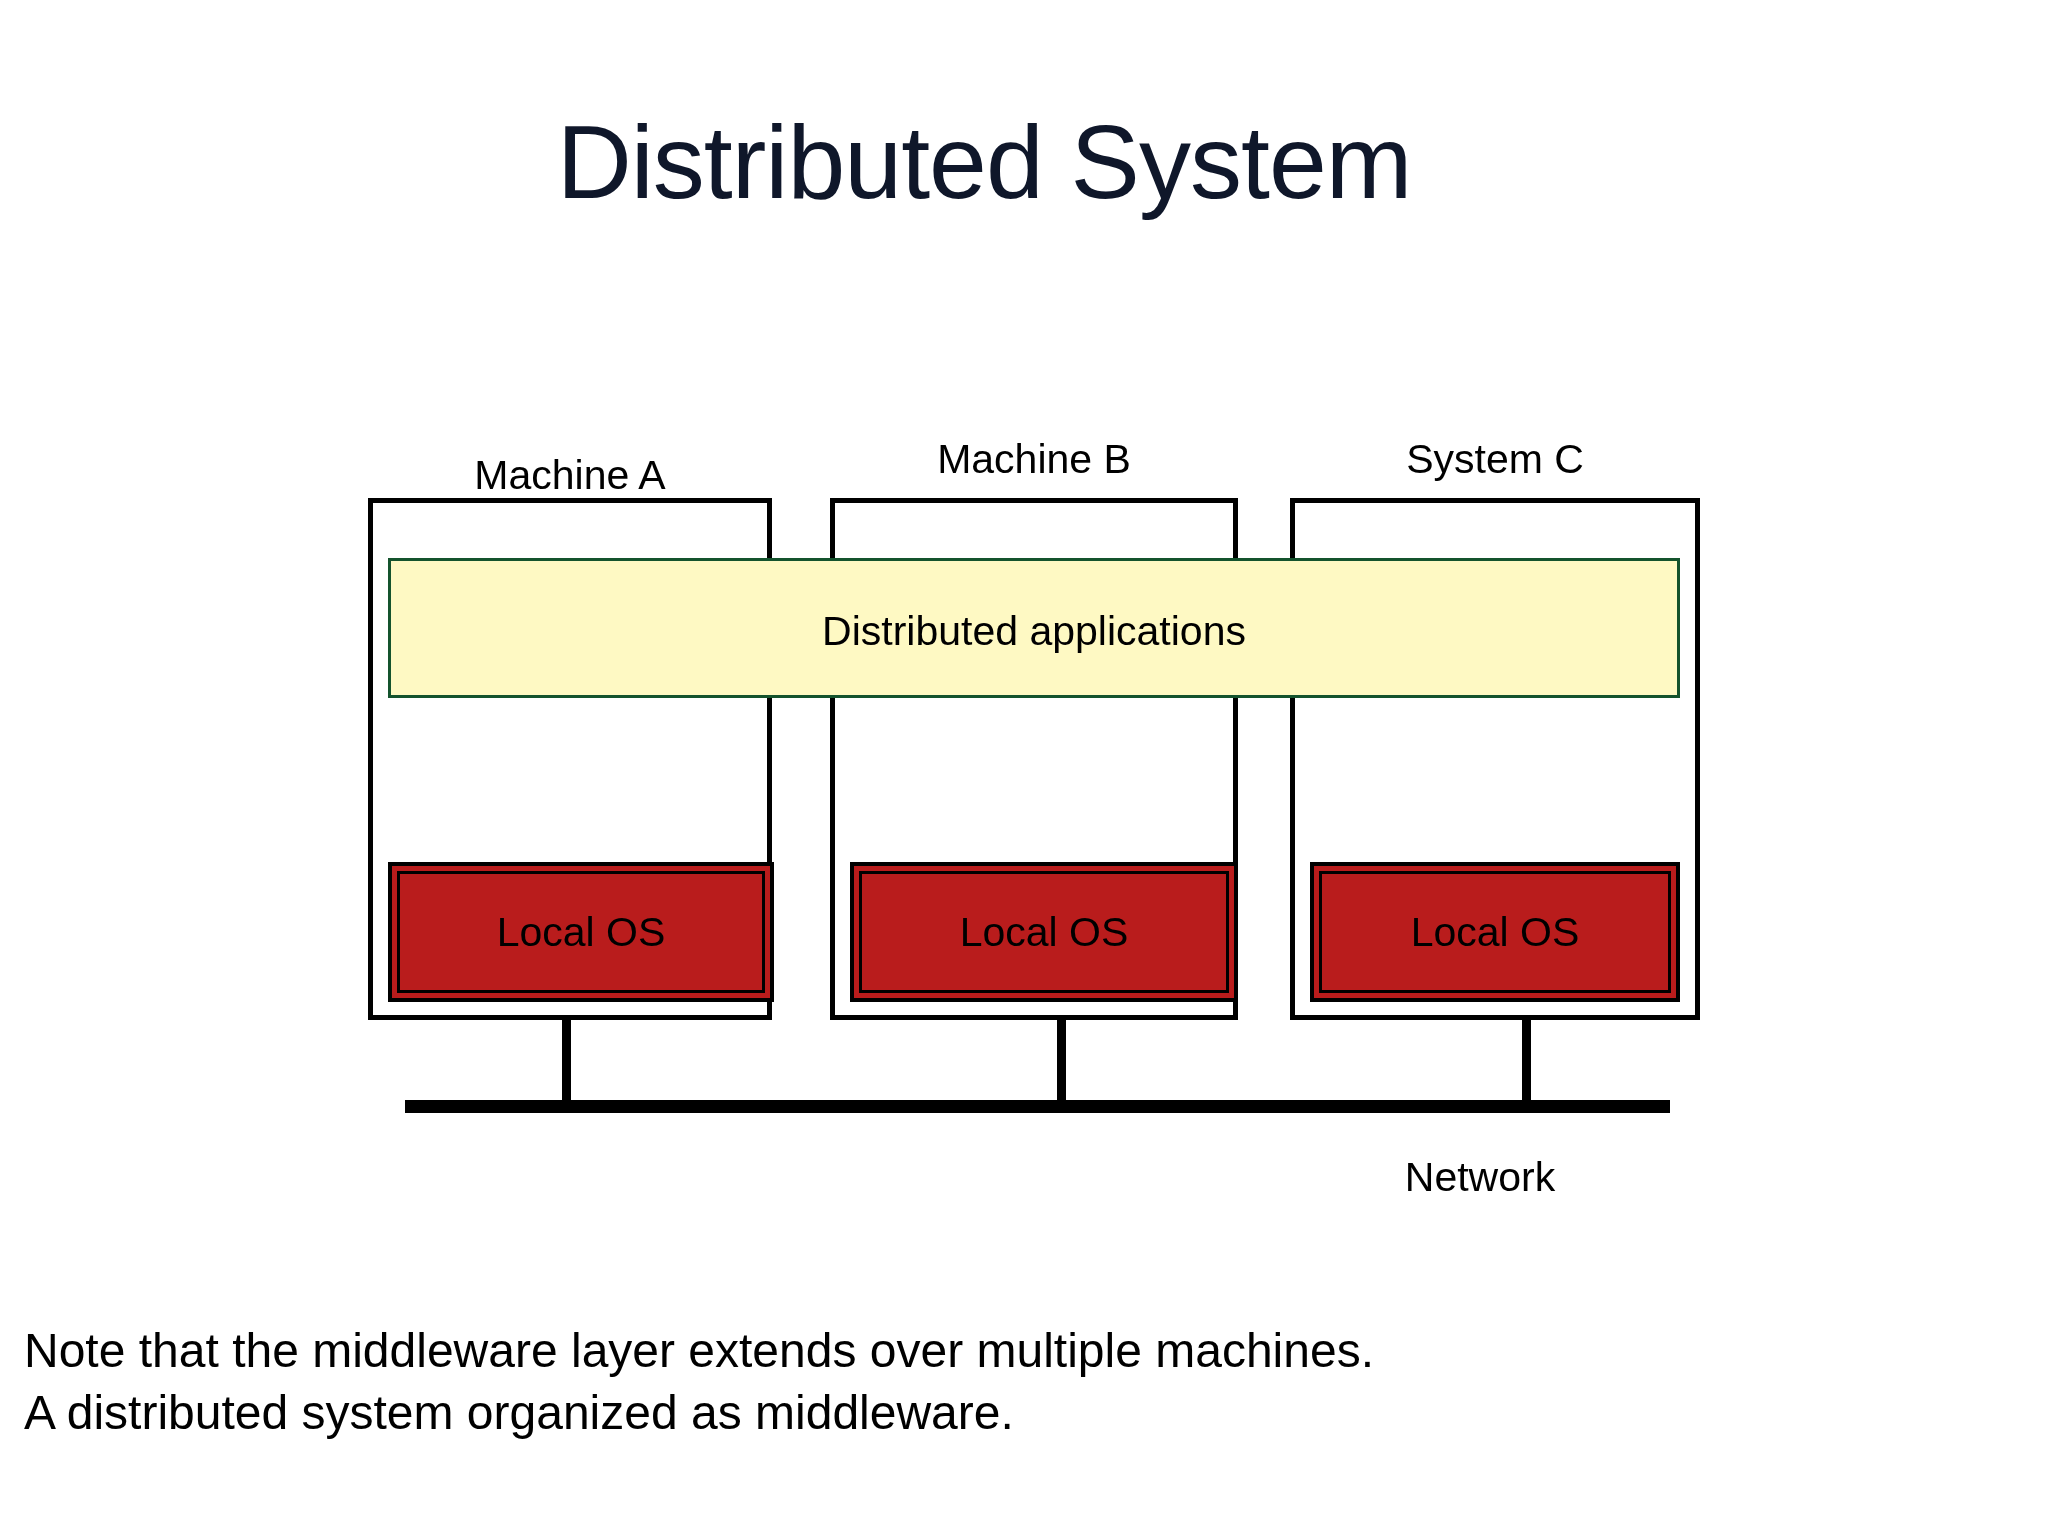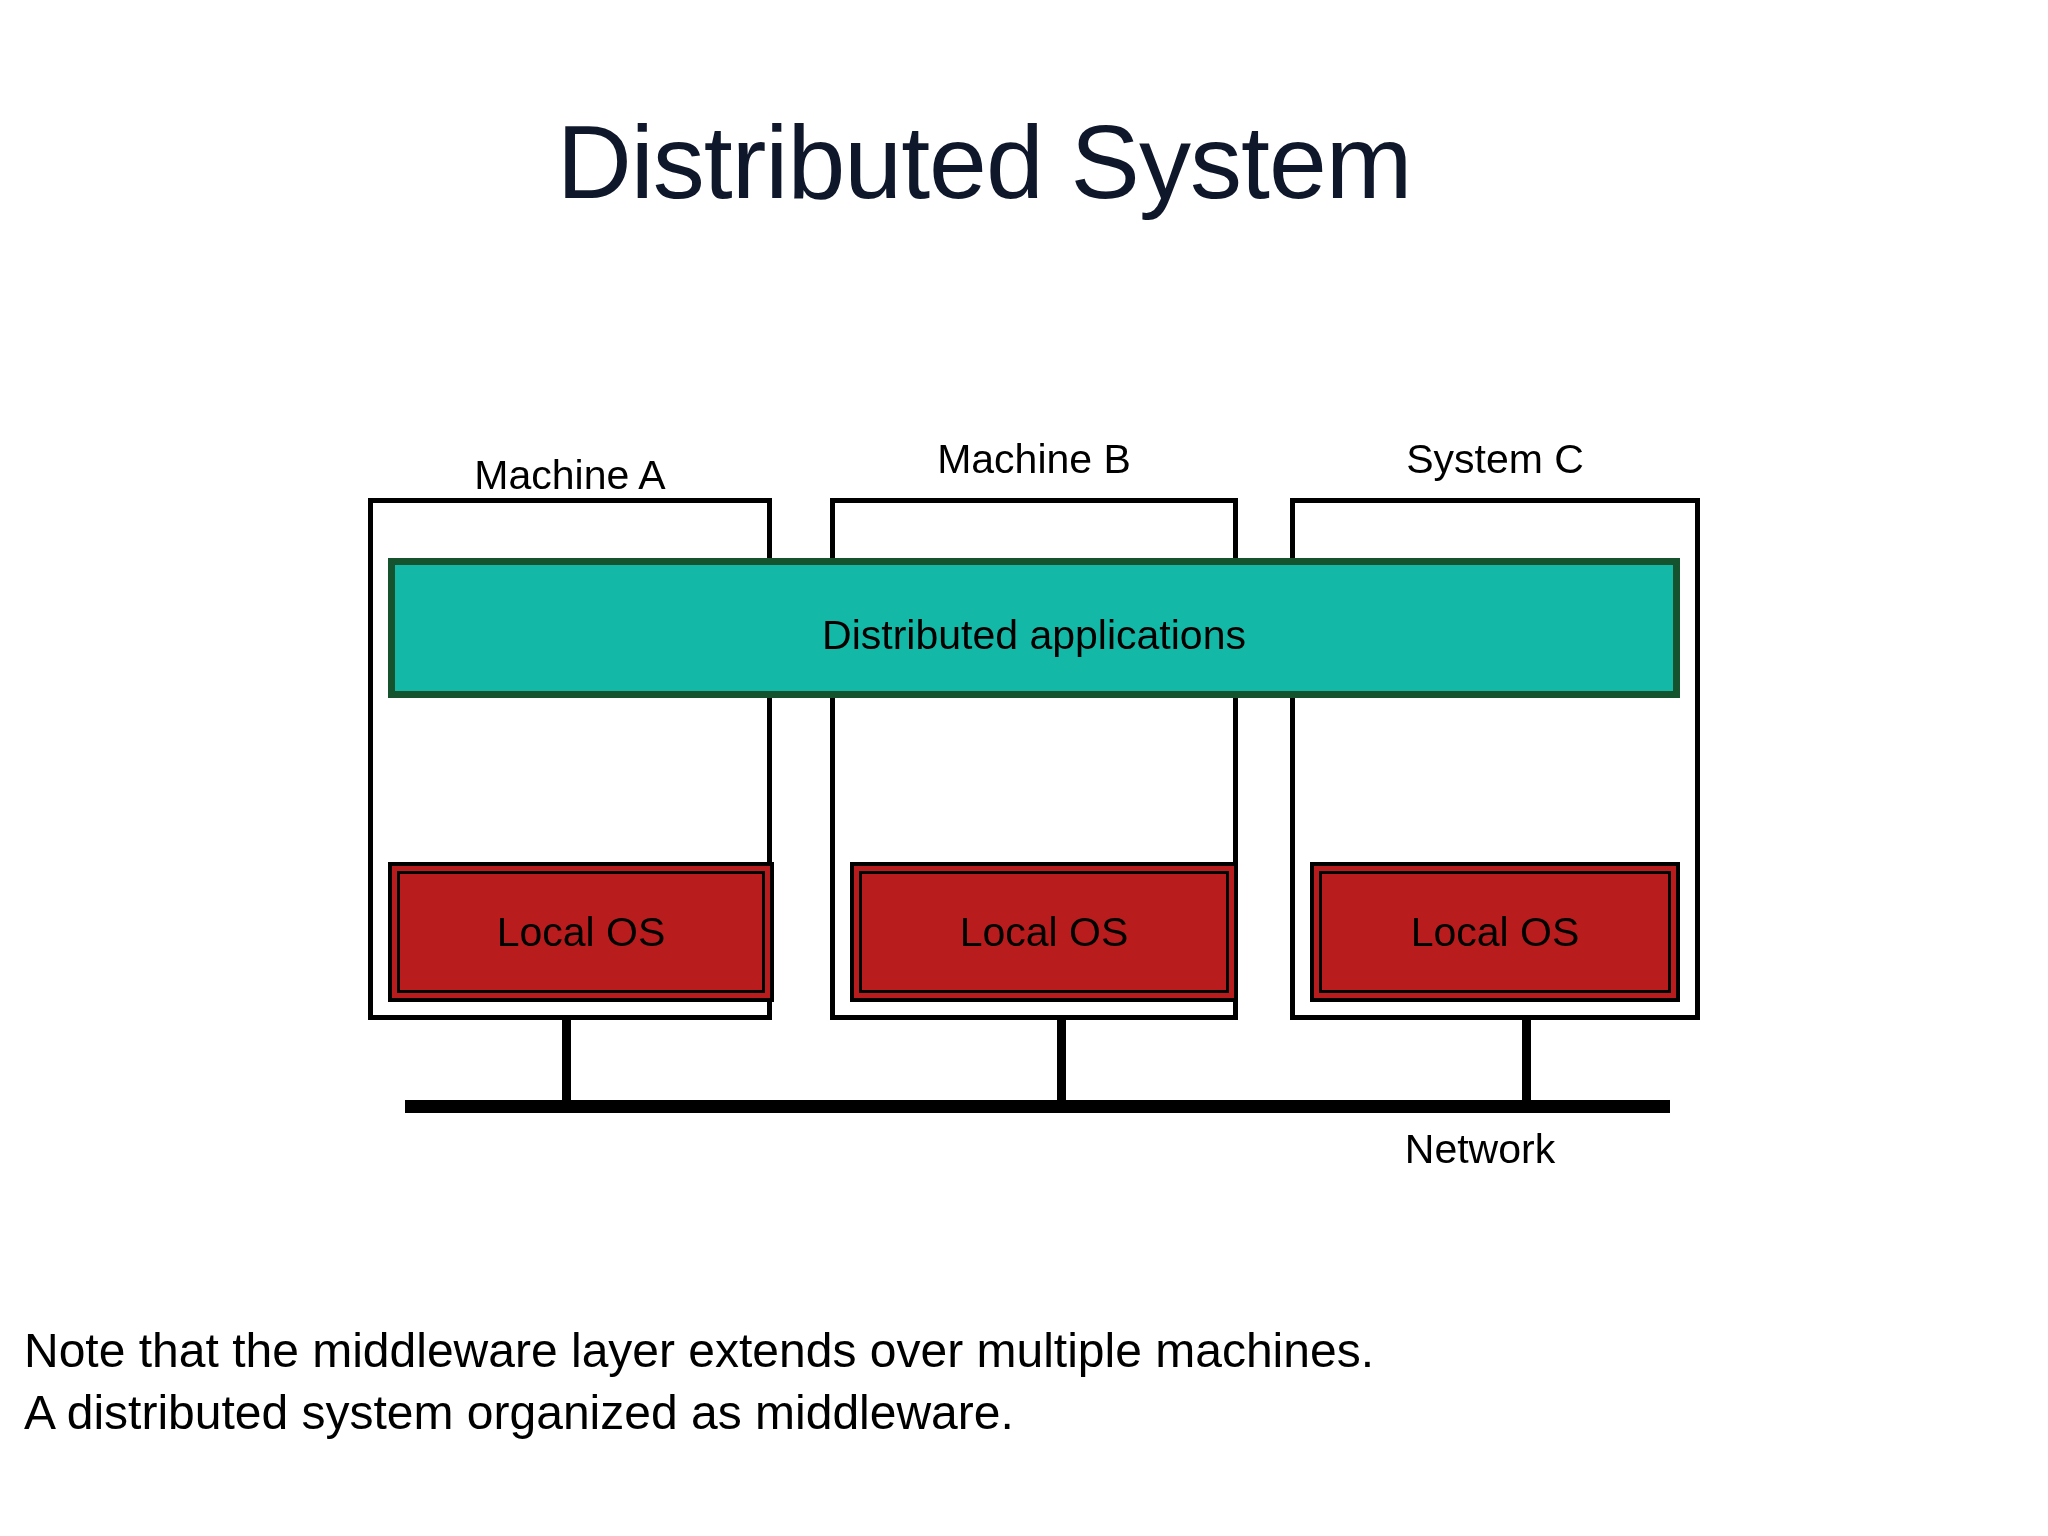--- a/index.html
+++ b/index.html
@@ -66,23 +66,23 @@
   }
   #machine-box-a { left: 368px;  width: 404px; }
   #machine-box-b { left: 830px;  width: 408px; }
   #machine-box-c { left: 1290px; width: 410px; }
 
   
   .band {
     position: absolute;
     left: 388px;
     width: 1292px;
-    border: 7px solid #14532d;
-    box-sizing: border-box;
-    background: #14b8a6;
+    border: 3px solid #14532d;
+    box-sizing: border-box;
+    background: #fef9c3;
     text-align: center;
     font-size: 41px;
     font-weight: 400;
     white-space: nowrap;
   }
   #band-apps {
     top: 558px;
     height: 140px;
     line-height: 140px;
   }
@@ -138,21 +138,21 @@
     left: 405px;
     top: 1100px;
     width: 1265px;
     height: 13px;
     background: #000000;
   }
 
   #network-label {
     position: absolute;
     left: 1290px;
-    top: 1126px;
+    top: 1154px;
     width: 380px;
     text-align: center;
     font-size: 41px;
     font-weight: 400;
     white-space: nowrap;
   }
 
   
   #caption {
     position: absolute;

